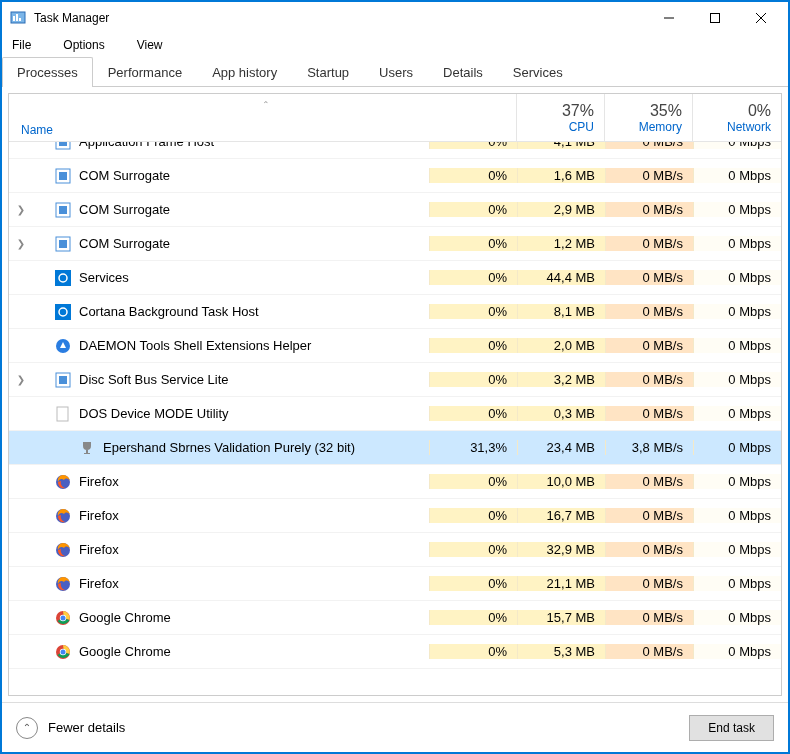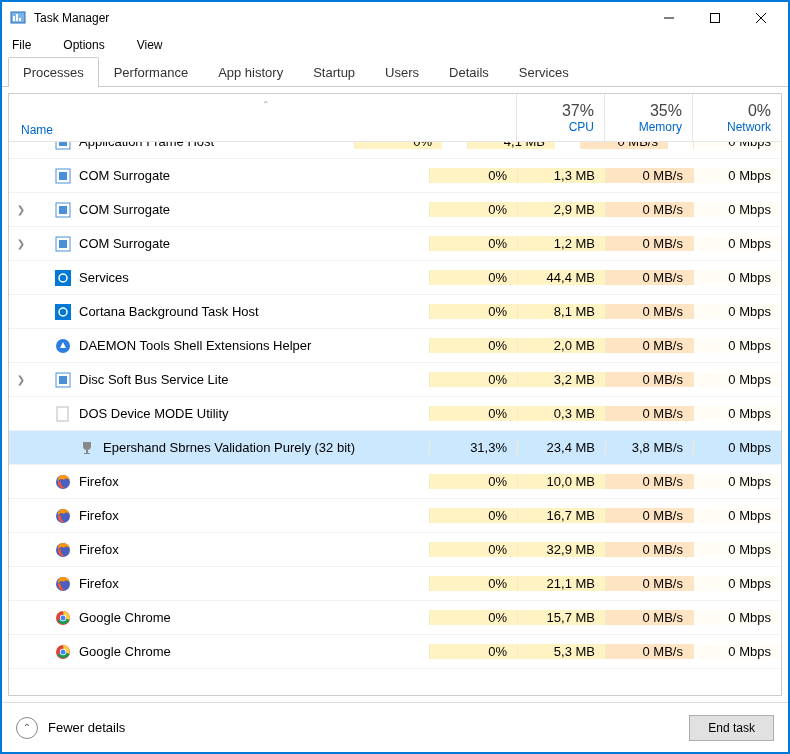--- a/index.html
+++ b/index.html
@@ -3,38 +3,38 @@
 <meta charset="utf-8">
 <style>
 * { margin: 0; padding: 0; box-sizing: border-box; font-family: "Segoe UI", Tahoma, sans-serif; }
 body { background: #fff; width: 790px; height: 754px; overflow: hidden; }
 .window { width: 790px; height: 754px; border: 2px solid #0078d7; background: #fff; display: flex; flex-direction: column; }
 .titlebar { height: 32px; display: flex; align-items: center; padding: 0 4px 0 8px; }
 .titlebar .app-icon { width: 16px; height: 16px; margin-right: 8px; }
 .titlebar .title { font-size: 12px; flex: 1; }
 .winbtn { width: 46px; height: 30px; display: flex; align-items: center; justify-content: center; font-size: 12px; }
 .menubar { height: 22px; display: flex; align-items: center; padding: 0 10px; font-size: 12px; gap: 32px; }
-.tabs { display: flex; border-bottom: 1px solid #ccc; padding: 0 6px; font-size: 13px; }
+.tabs { display: flex; border-bottom: 1px solid #ccc; padding: 0 0; font-size: 13px; }
 .tab { padding: 7px 14px 7px 14px; color: #333; border: 1px solid transparent; border-bottom: none; position: relative; top: 1px; }
 .tab.active { border-color: #ccc; background: #fff; border-top-left-radius: 2px; border-top-right-radius: 2px; }
 .table-wrap { flex: 1; display: flex; flex-direction: column; border: 1px solid #ccc; margin: 6px; overflow: hidden; }
 .thead { display: flex; height: 48px; border-bottom: 1px solid #e5e5e5; }
 .th { border-right: 1px solid #e5e5e5; display: flex; flex-direction: column; justify-content: center; padding: 4px 10px 4px 10px; font-size: 12px; color: #444; }
 .th-name { flex: 1; justify-content: flex-end; align-items: flex-start; color: #0066cc; padding-left: 12px; position: relative; }
 .sort-caret { position: absolute; left: 50%; top: 6px; font-size: 8px; color: #888; }
 .th-num { width: 88px; text-align: right; align-items: flex-end; }
 .th-num .pct { color: #444; font-size: 16px; text-align: center; }
 .th-num .lbl { color: #0066cc; font-size: 12px; }
 .th-disk { background: #ffd6b0; }
 .tbody { flex: 1; overflow-y: scroll; overflow-x: hidden; }
 .tbody::-webkit-scrollbar { width: 18px; }
 .tbody::-webkit-scrollbar-track { background: #f0f0f0; }
 .tbody::-webkit-scrollbar-thumb { background: #c0c0c0; }
 .row { display: flex; height: 34px; align-items: center; border-bottom: 1px solid #f2f2f2; }
-.row.truncated-first { margin-top: -17px; gap: 25px; }
+.row.truncated-first { margin-top: -17px; }
 .row.selected { background: #cce8ff; }
 .row.selected .cell-name { background: #cce8ff !important; margin-left: 24px; }
 .row.selected .cell-num { background: #cce8ff !important; }
 .cell-name { flex: 1; display: flex; align-items: center; font-size: 13px; padding-left: 4px; }
 .expander { width: 16px; text-align: center; color: #888; font-size: 10px; }
 .proc-icon { width: 16px; height: 16px; margin: 0 8px 0 4px; flex-shrink: 0; }
 .cell-num { width: 88px; text-align: right; padding-right: 10px; font-size: 13px; border-left: 1px solid #f4e9c8; }
 .c-cpu { background: #fff3c4; }
 .c-mem { background: #fff3c4; }
 .c-disk { background: #ffe4c4; }
@@ -126,21 +126,21 @@
           <div class="cell-name">
             <span class="expander"></span>
             <span style="width: 22px; display: inline-block;"></span>
             <span class="proc-icon"><svg viewBox="0 0 16 16">
                 <rect x="1" y="1" width="14" height="14" fill="#fff" stroke="#4a90d9"></rect>
                 <rect x="4" y="4" width="8" height="8" fill="#4a90d9"></rect>
               </svg></span>
             <span>COM Surrogate</span>
           </div>
           <div class="cell-num c-cpu">0%</div>
-          <div class="cell-num c-mem">1,3 MB</div>
+          <div class="cell-num c-mem">1,6 MB</div>
           <div class="cell-num c-disk">0 MB/s</div>
           <div class="cell-num c-net">0 Mbps</div>
         </div>
         <div class="row">
           <div class="cell-name">
             <span class="expander">❯</span>
             <span style="width: 22px; display: inline-block;"></span>
             <span class="proc-icon"><svg viewBox="0 0 16 16">
                 <rect x="1" y="1" width="14" height="14" fill="#fff" stroke="#4a90d9"></rect>
                 <rect x="4" y="4" width="8" height="8" fill="#4a90d9"></rect>

